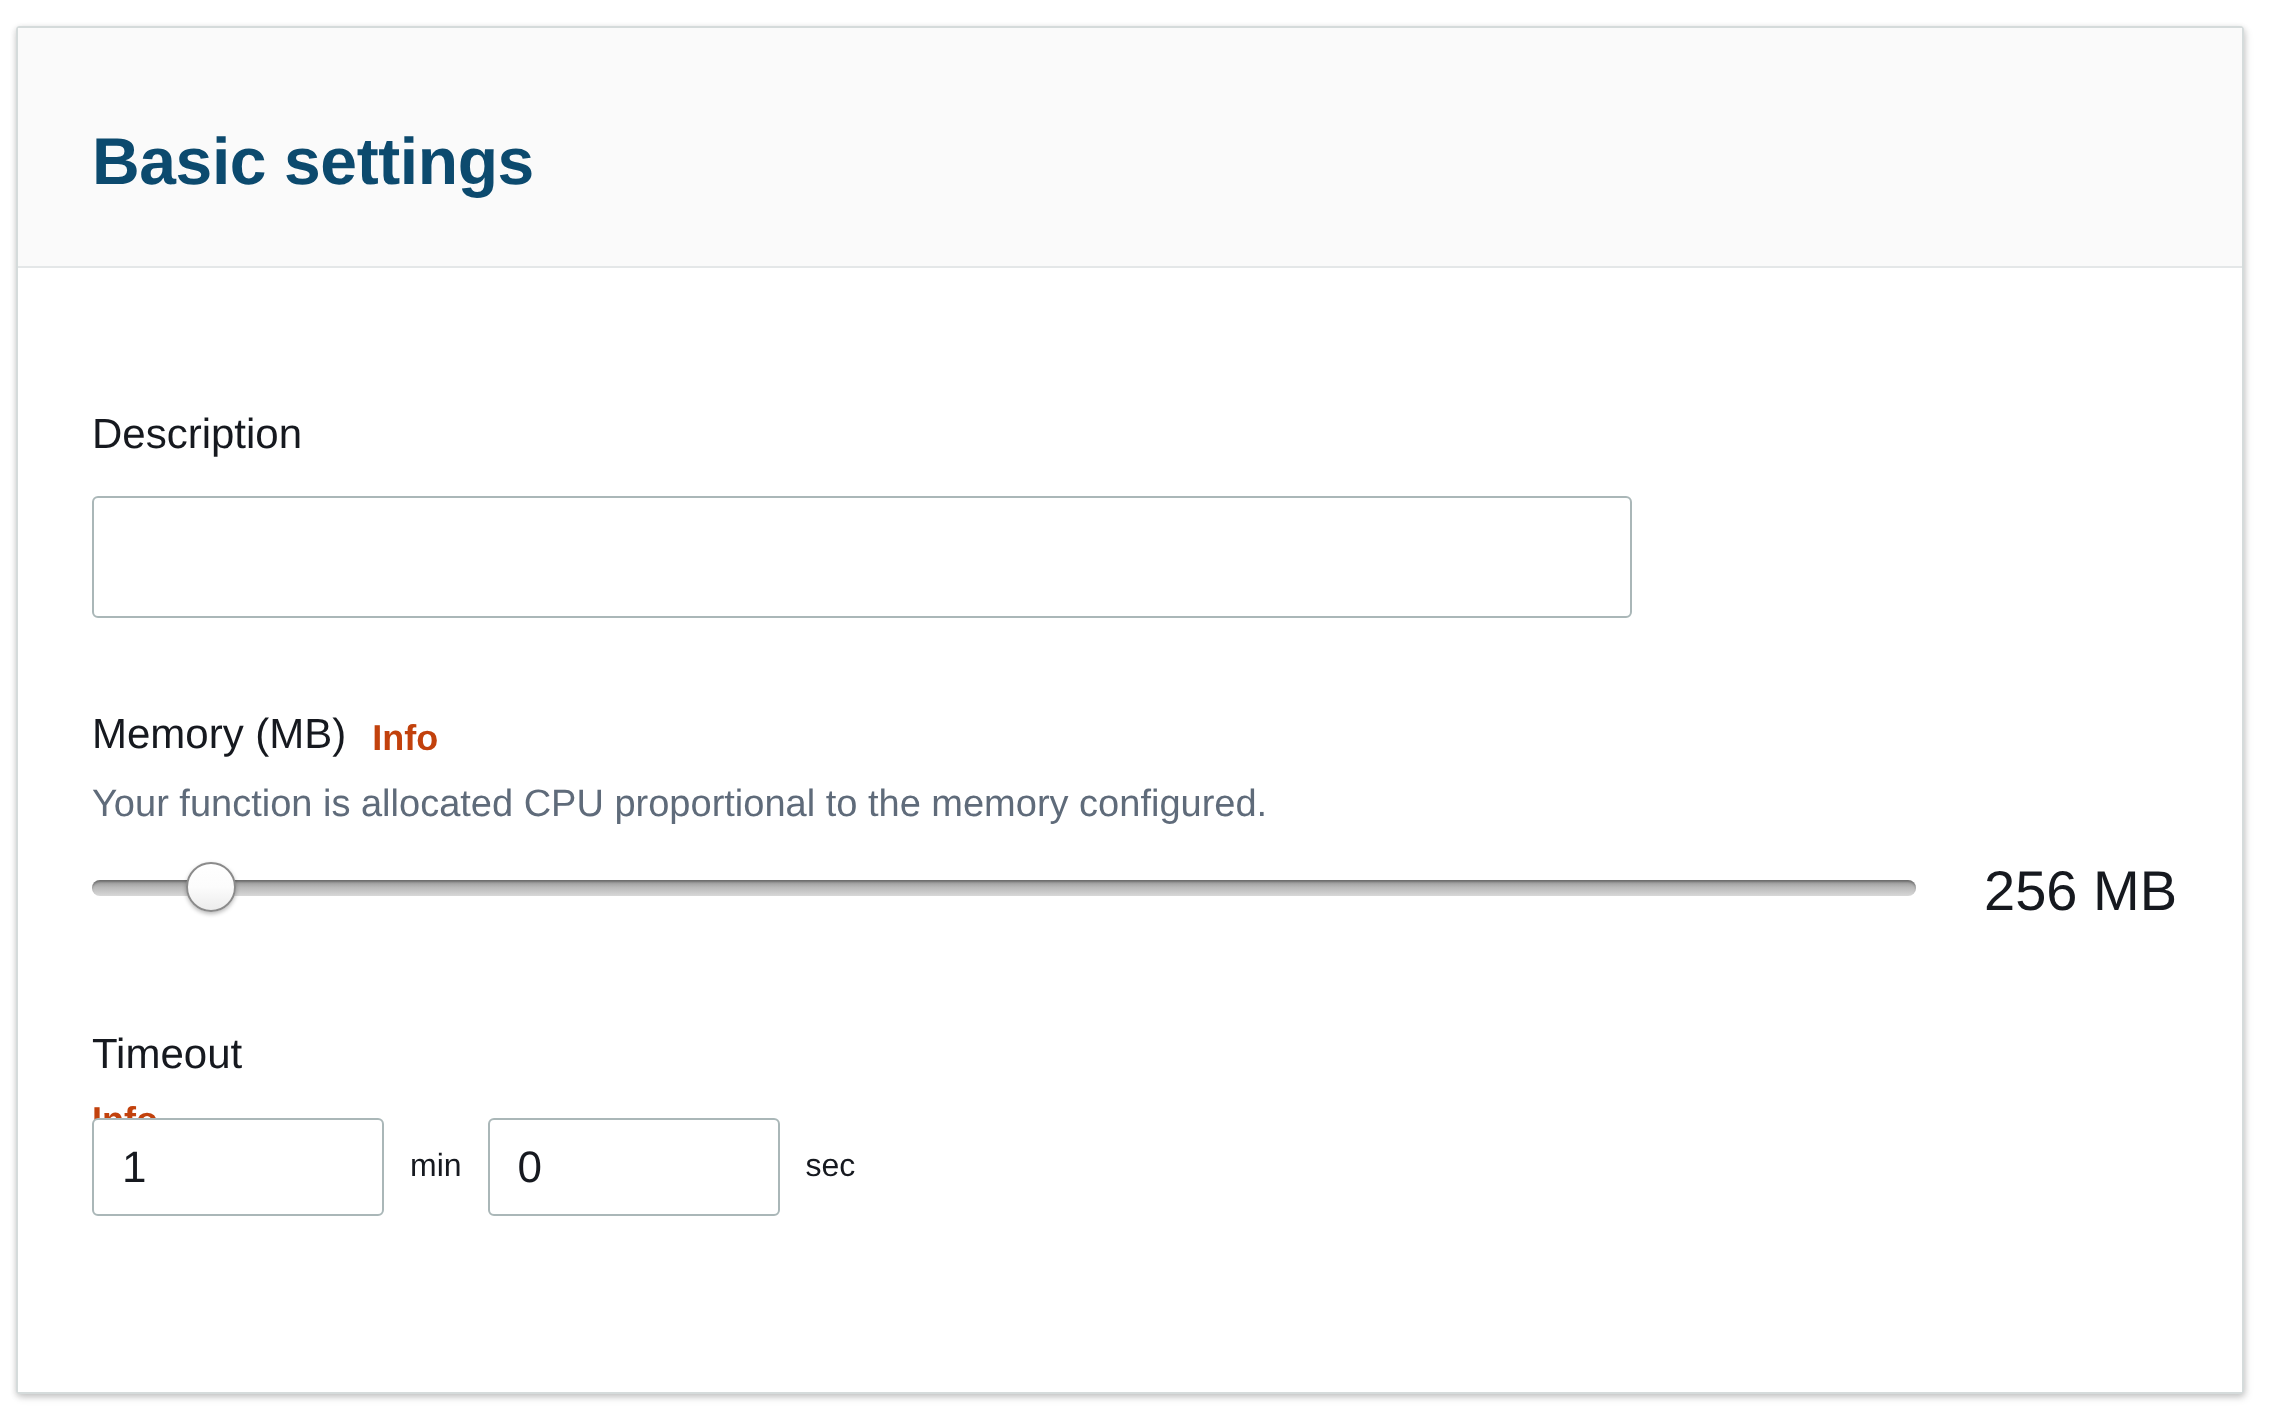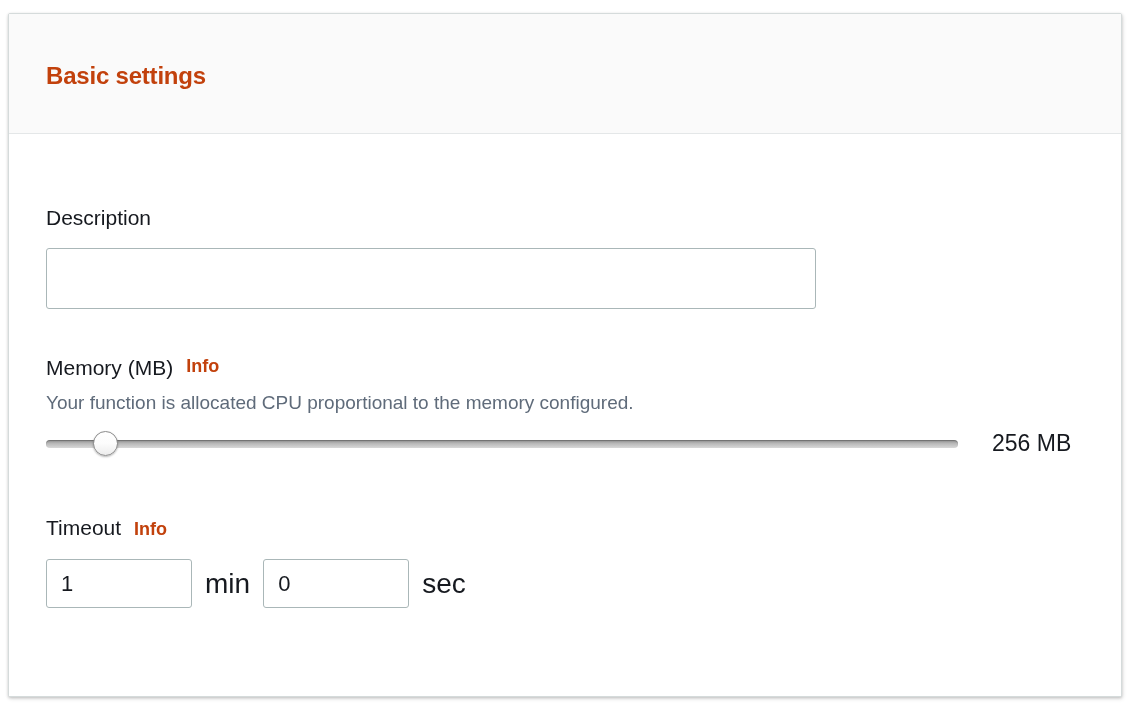--- a/index.html
+++ b/index.html
@@ -42,23 +42,23 @@
     height: 120px;
     background: #fafafa;
     border-bottom: 1px solid #e4e7e8;
     box-sizing: border-box;
   }
 
   .card-title {
     position: absolute;
     left: 37px;
     top: 48px;
-    font-size: 24px;
+    font-size: 33px;
     font-weight: bold;
-    color: #c2410c;
+    color: #0c4a6e;
     letter-spacing: -0.2px;
     white-space: nowrap;
   }
 
   .card-body {
     position: absolute;
     left: 0;
     top: 121px;
     right: 0;
     bottom: 0;
@@ -116,21 +116,21 @@
     width: 770px;
     height: 61px;
   }
 
   
   .memory-label-row {
     position: absolute;
     left: 37px;
     top: 222px;
     display: flex;
-    align-items: flex-start;
+    align-items: flex-end;
     gap: 13px;
   }
   .memory-help {
     position: absolute;
     left: 37px;
     top: 258px;
     text-align: center;
   }
 
   .slider-wrap {
@@ -160,48 +160,49 @@
     background: linear-gradient(to bottom, #ffffff 0%, #fcfcfc 50%, #ececec 100%);
     border: 1px solid #8b8b8b;
     box-sizing: border-box;
     box-shadow: 0 1px 2px rgba(0,0,0,0.28);
     cursor: pointer;
   }
   .memory-value {
     position: absolute;
     left: 983px;
     top: 297px;
-    font-size: 23px;
+    font-size: 28px;
     color: #16191f;
     white-space: nowrap;
     line-height: 1;
   }
 
   
   .timeout-label-row {
     position: absolute;
     left: 37px;
     top: 382px;
     display: flex;
     align-items: baseline;
     gap: 13px;
+    flex-direction: column;
   }
   .timeout-row {
     position: absolute;
     left: 37px;
     top: 424px;
     display: flex;
     align-items: center;
   }
   .timeout-input {
     width: 146px;
     height: 49px;
   }
   .unit-label {
-    font-size: 28px;
+    font-size: 16px;
     color: #16191f;
     margin: 0 13px;
     white-space: nowrap;
   }
 </style>
 </head>
 <body>
 
 <div class="page">
 

